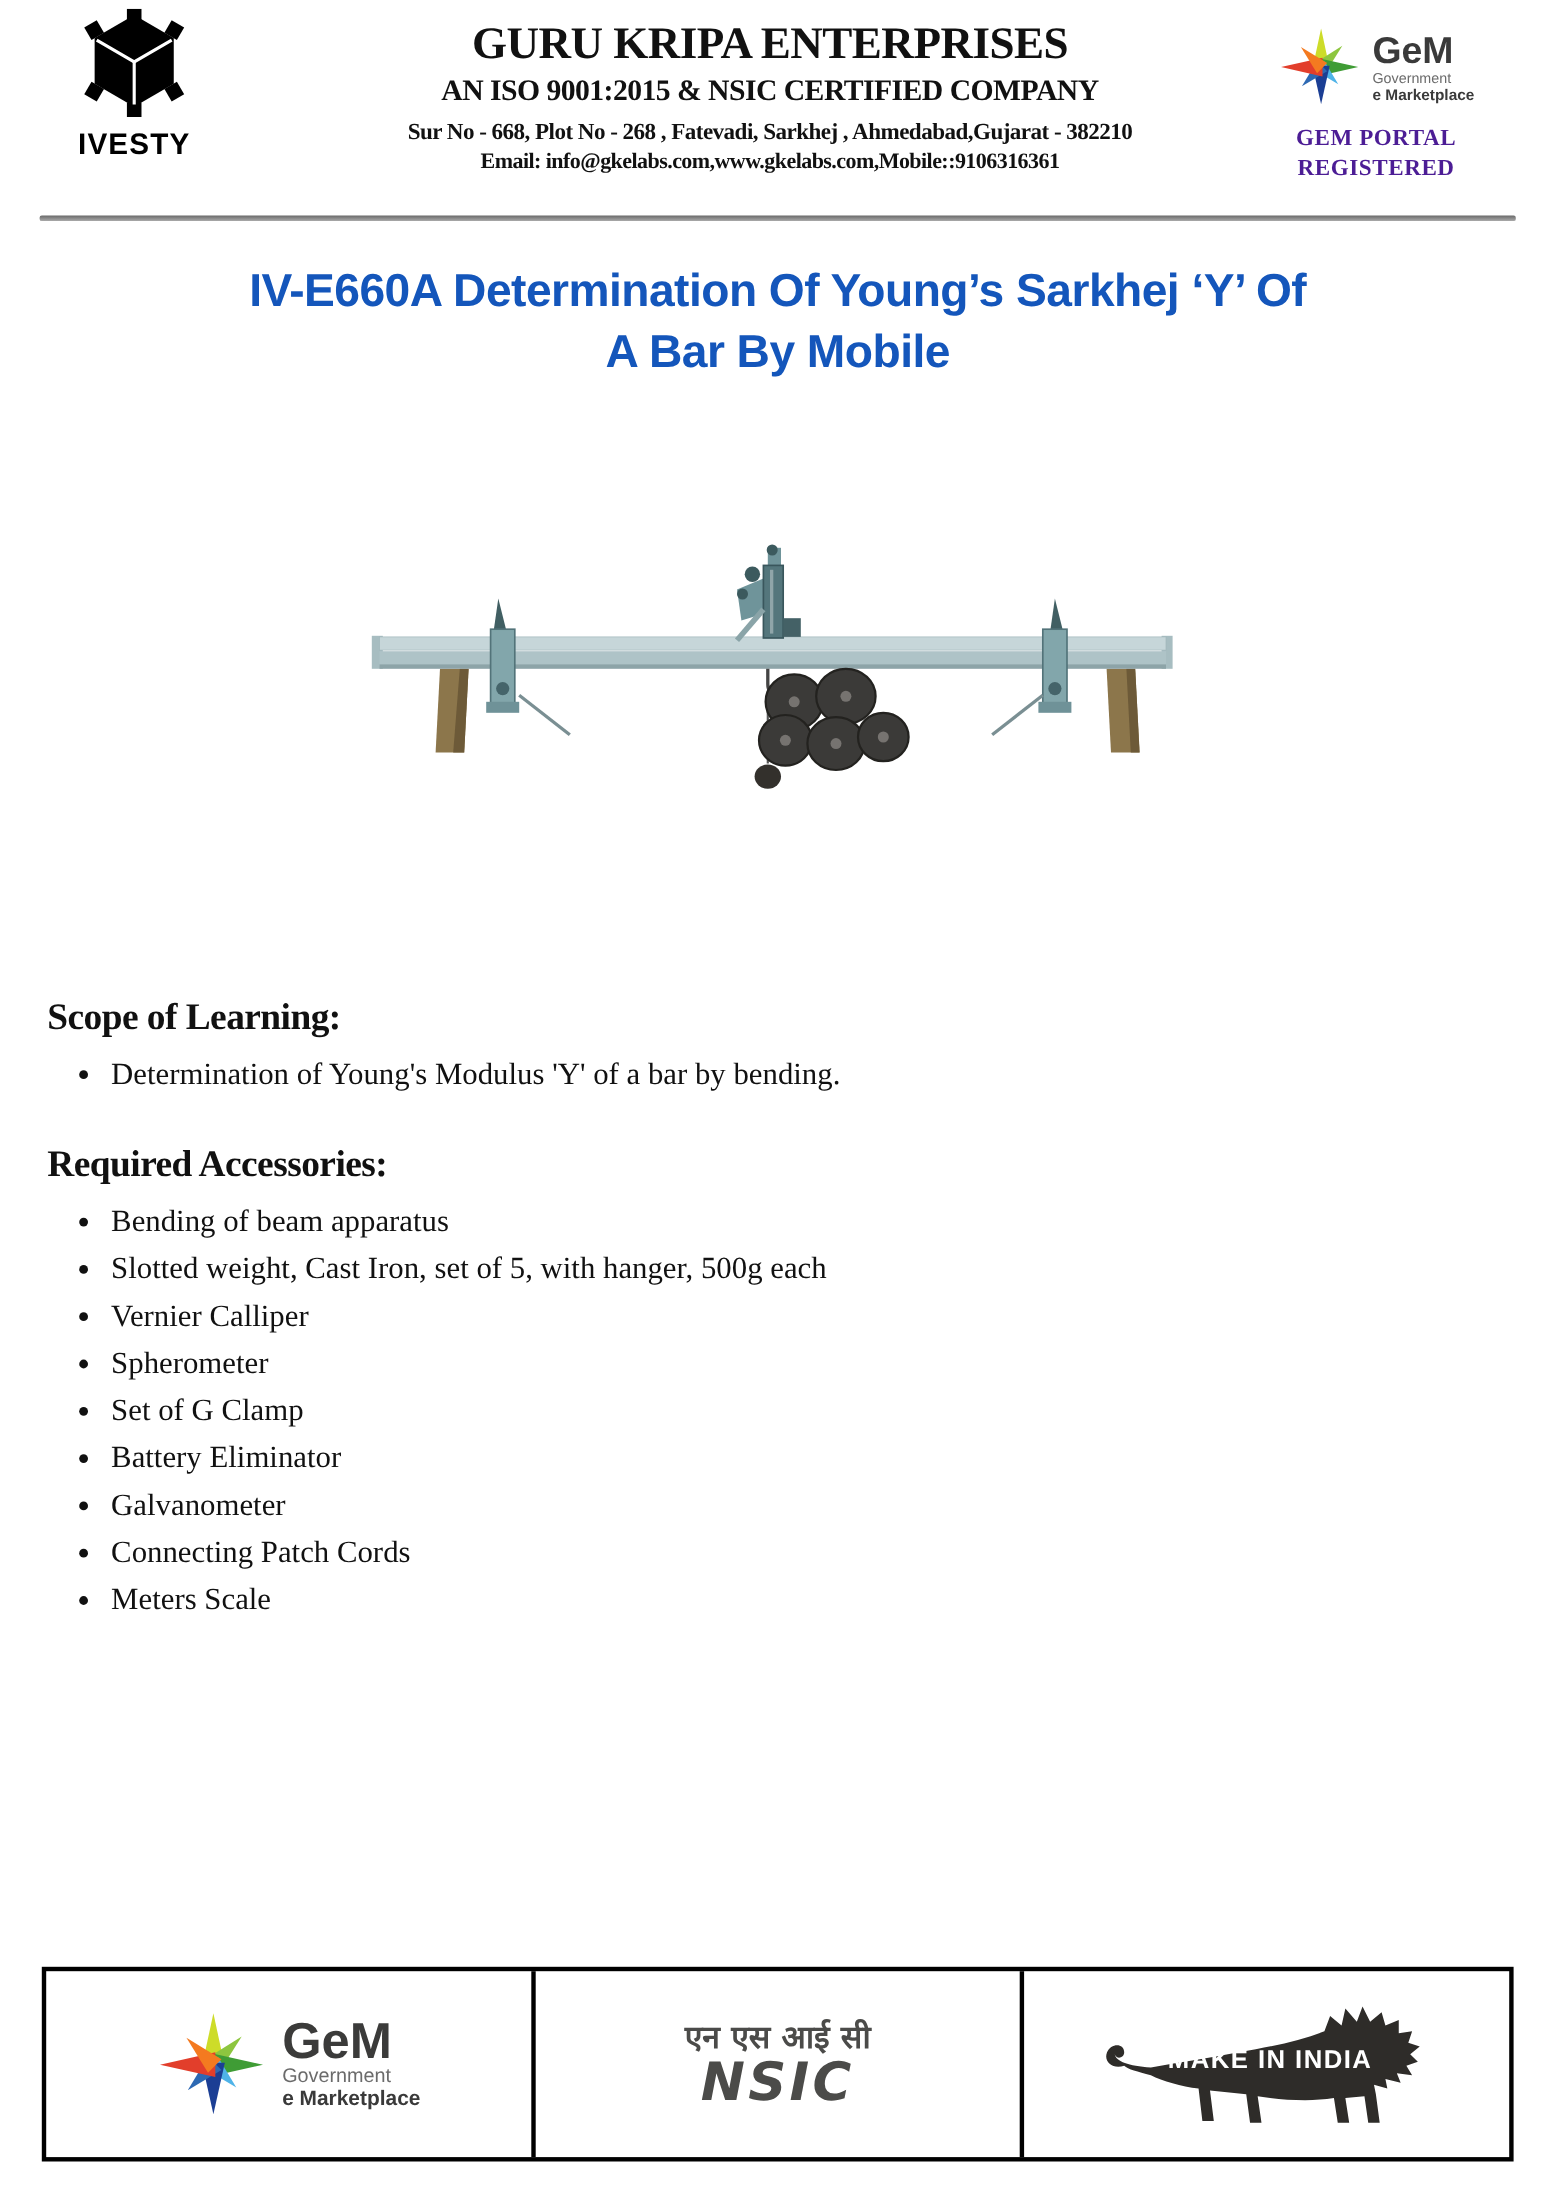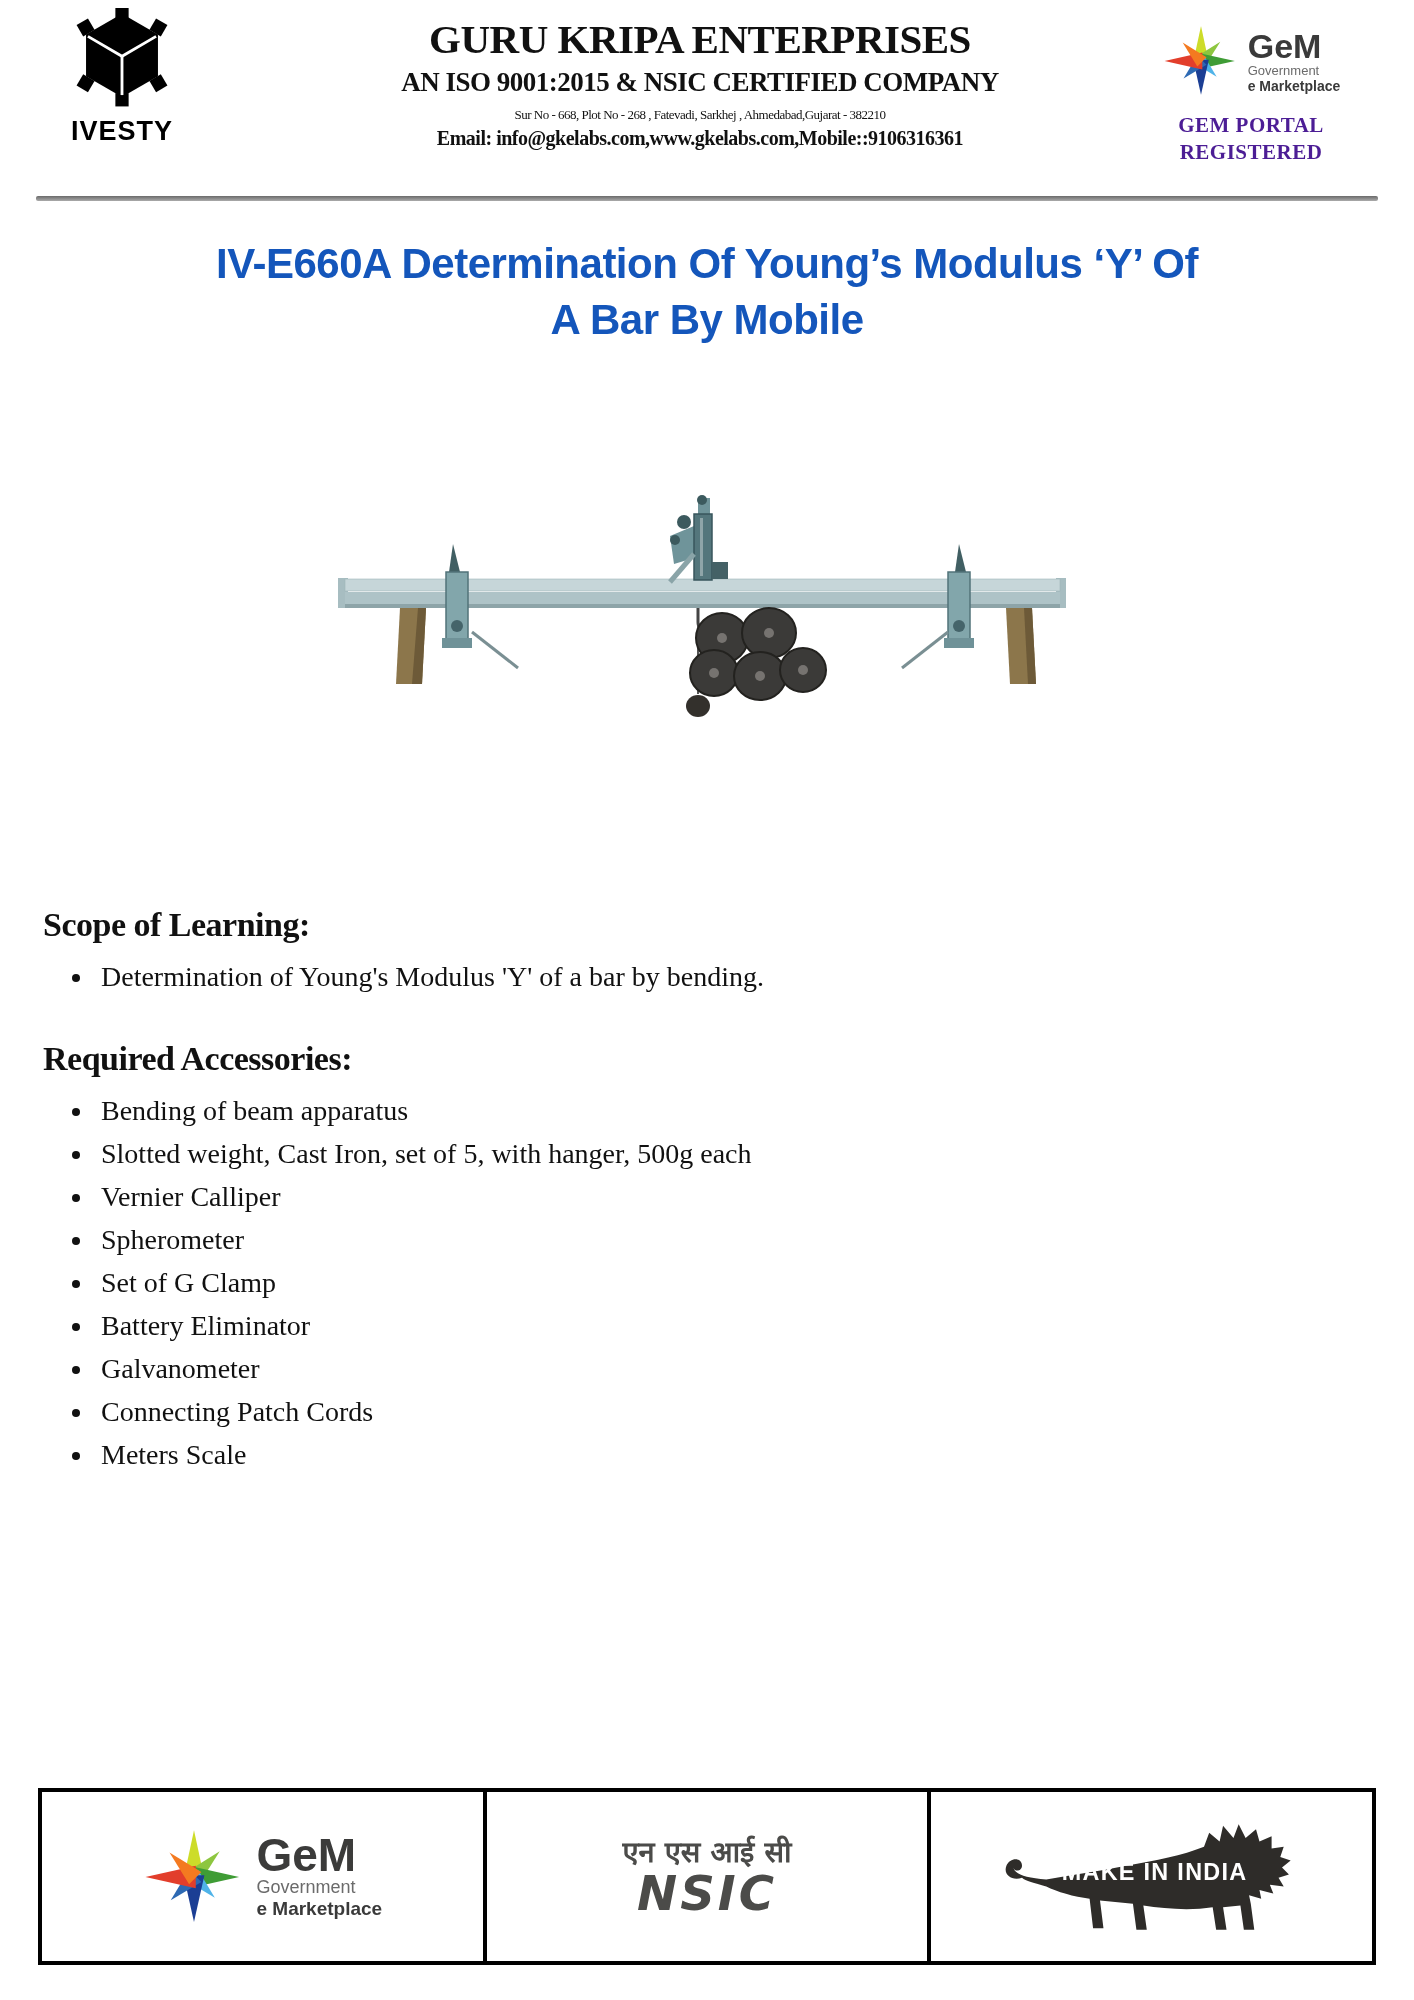--- a/index.html
+++ b/index.html
@@ -7,21 +7,21 @@
     width:1414px;height:2000px;position:relative;overflow:hidden;
     font-family:"Liberation Serif", serif;color:#111;
   }
   
   .header-logo{position:absolute;left:60px;top:8px;width:124px;text-align:center;}
   .header-logo svg{width:96px;height:106px;display:block;margin:0 auto;}
   .brand-name{font-family:"Liberation Sans",sans-serif;font-size:27px;font-weight:600;letter-spacing:1px;color:#000;margin-top:2px;}
   .header-center{position:absolute;left:200px;top:16px;width:1000px;text-align:center;}
   .company-name{font-size:41px;font-weight:bold;letter-spacing:-0.5px;line-height:46px;}
   .cert-line{font-size:27px;font-weight:bold;margin-top:5px;letter-spacing:-0.5px;}
-  .addr-line{font-size:13px;font-weight:normal;margin-top:9px;letter-spacing:-0.5px;}
+  .addr-line{font-size:21px;font-weight:bold;margin-top:9px;letter-spacing:-0.5px;}
   .contact-line{font-size:20px;font-weight:bold;margin-top:4px;letter-spacing:-0.5px;}
   .header-gem{position:absolute;left:1128px;top:22px;width:246px;text-align:center;}
   .gem-row{display:flex;align-items:center;justify-content:center;gap:8px;}
   .gem-row svg{width:78px;height:78px;}
   .gem-text{text-align:left;font-family:Liberation Sans, sans-serif;}
   .gem-name{font-size:34px;font-weight:bold;color:#3a3a3a;line-height:34px;}
   .gem-sub1{font-size:13px;color:#6b6b6b;line-height:15px;}
   .gem-sub2{font-size:14px;font-weight:bold;color:#3a3a3a;line-height:16px;}
   .gem-portal{margin-top:12px;font-weight:bold;font-size:21px;line-height:27px;letter-spacing:0.5px;}
   .header-divider{position:absolute;top:196px;left:36px;right:36px;height:5px;
@@ -114,21 +114,21 @@
   </div>
   <div class="gem-portal" style="color: #4c1d95;">
     <div>GEM PORTAL</div>
     <div>REGISTERED</div>
   </div>
 </div>
 
 <div class="header-divider"></div>
 
 <div class="page-title" style="color: rgb(20, 86, 187);">
-  <div>IV-E660A Determination Of Young’s Modulus ‘Y’ Of</div>
+  <div>IV-E660A Determination Of Young’s Sarkhej ‘Y’ Of</div>
   <div>A Bar By Mobile</div>
 </div>
 
 <div class="apparatus">
   <svg viewBox="0 0 900 340">
 
     <polygon points="150,222 176,222 172,298 146,298" fill="#8c764b"></polygon>
     <polygon points="168,222 176,222 172,298 162,298" fill="#6d5a38"></polygon>
     <polygon points="756,222 782,222 786,298 760,298" fill="#8c764b"></polygon>
     <polygon points="774,222 782,222 786,298 778,298" fill="#6d5a38"></polygon>

